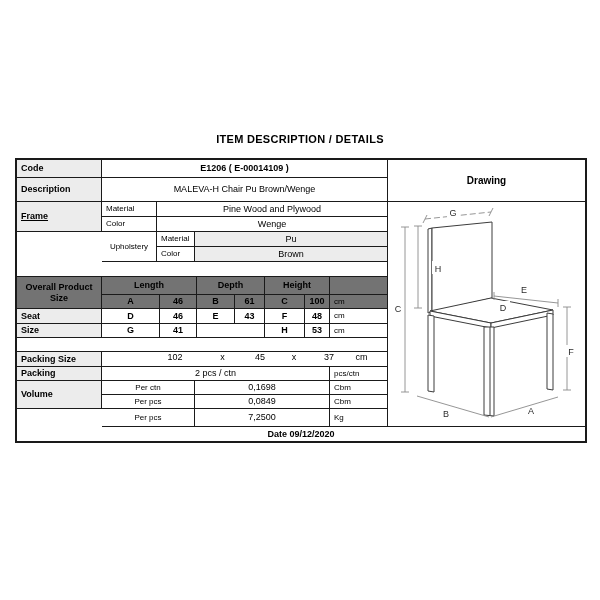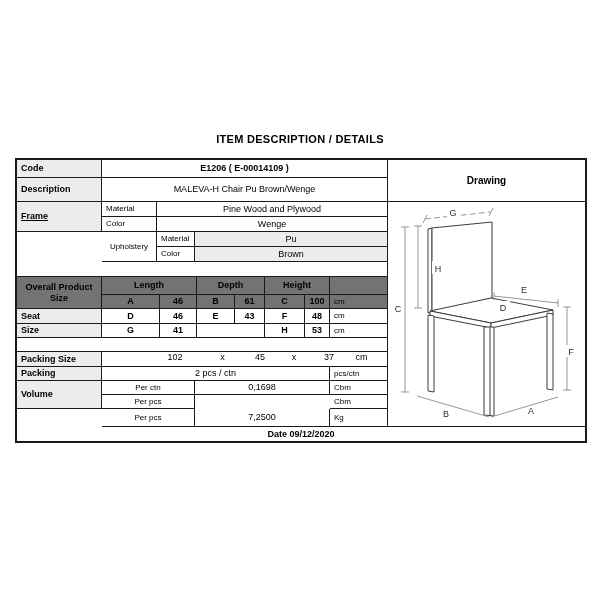--- a/index.html
+++ b/index.html
@@ -104,20 +104,21 @@
     </div>
   </div>
 
   <div class="cell" style="left:85px;top:207px;width:228px;height:14px;">2 pcs / ctn</div>
   <div class="cell left small" style="left:313px;top:207px;width:58px;height:14px;">pcs/ctn</div>
 
   <div class="cell small" style="left:85px;top:221px;width:93px;height:14px;">Per ctn</div>
   <div class="cell" style="left:178px;top:221px;width:135px;height:14px;">0,1698</div>
   <div class="cell left small" style="left:313px;top:221px;width:58px;height:14px;">Cbm</div>
   <div class="cell small" style="left:85px;top:235px;width:93px;height:14px;">Per pcs</div>
+  <div class="cell" style="left:178px;top:235px;width:135px;height:14px;">0,0849</div>
   <div class="cell left small" style="left:313px;top:235px;width:58px;height:14px;">Cbm</div>
 
   <div class="cell small" style="left:85px;top:249px;width:93px;height:18px;">Per pcs</div>
   <div class="cell" style="left:178px;top:249px;width:135px;height:18px;">7,2500</div>
   <div class="cell left small" style="left:313px;top:249px;width:58px;height:18px;">Kg</div>
 
   <div class="cell bold nr nb" style="left:0;top:267px;width:568px;height:14px;">Date 09/12/2020</div>
 
   <div class="cell bold nr" style="left:371px;top:0;width:197px;height:42px;font-size:10px;">Drawing</div>
   <div class="cell nr" style="left:371px;top:42px;width:197px;height:225px;padding:0;">

